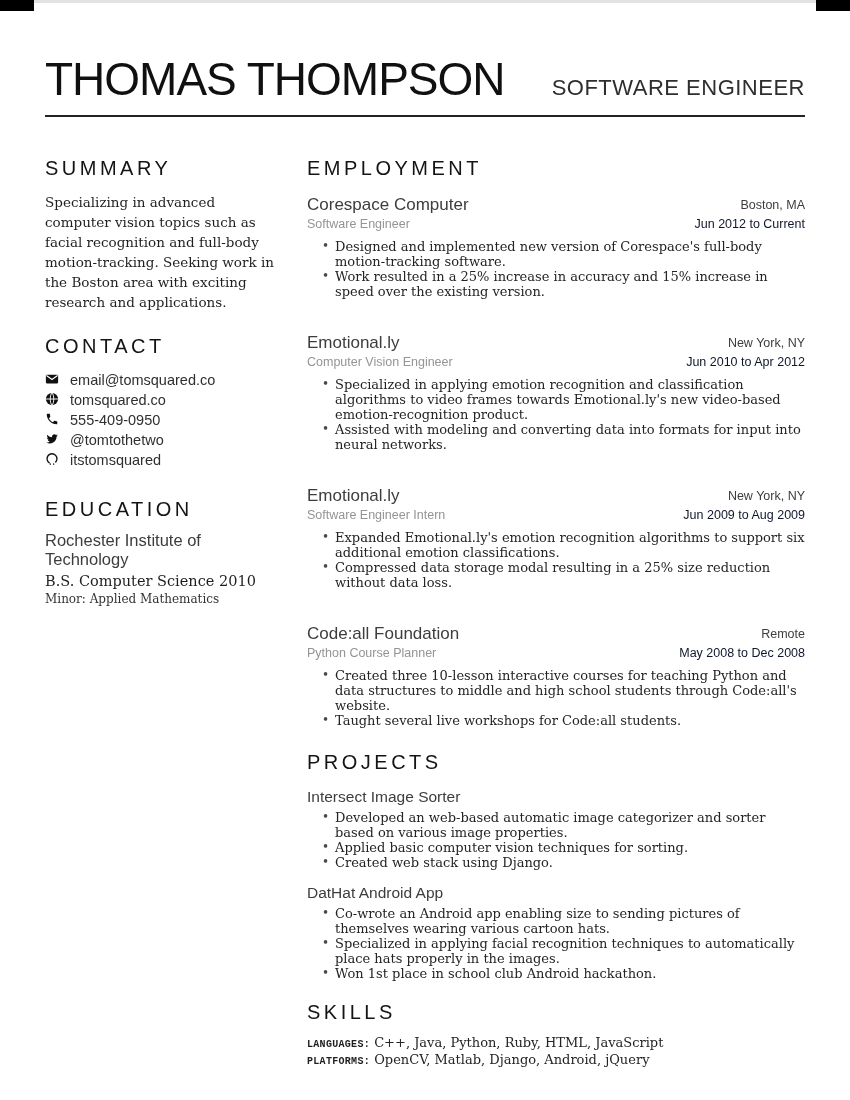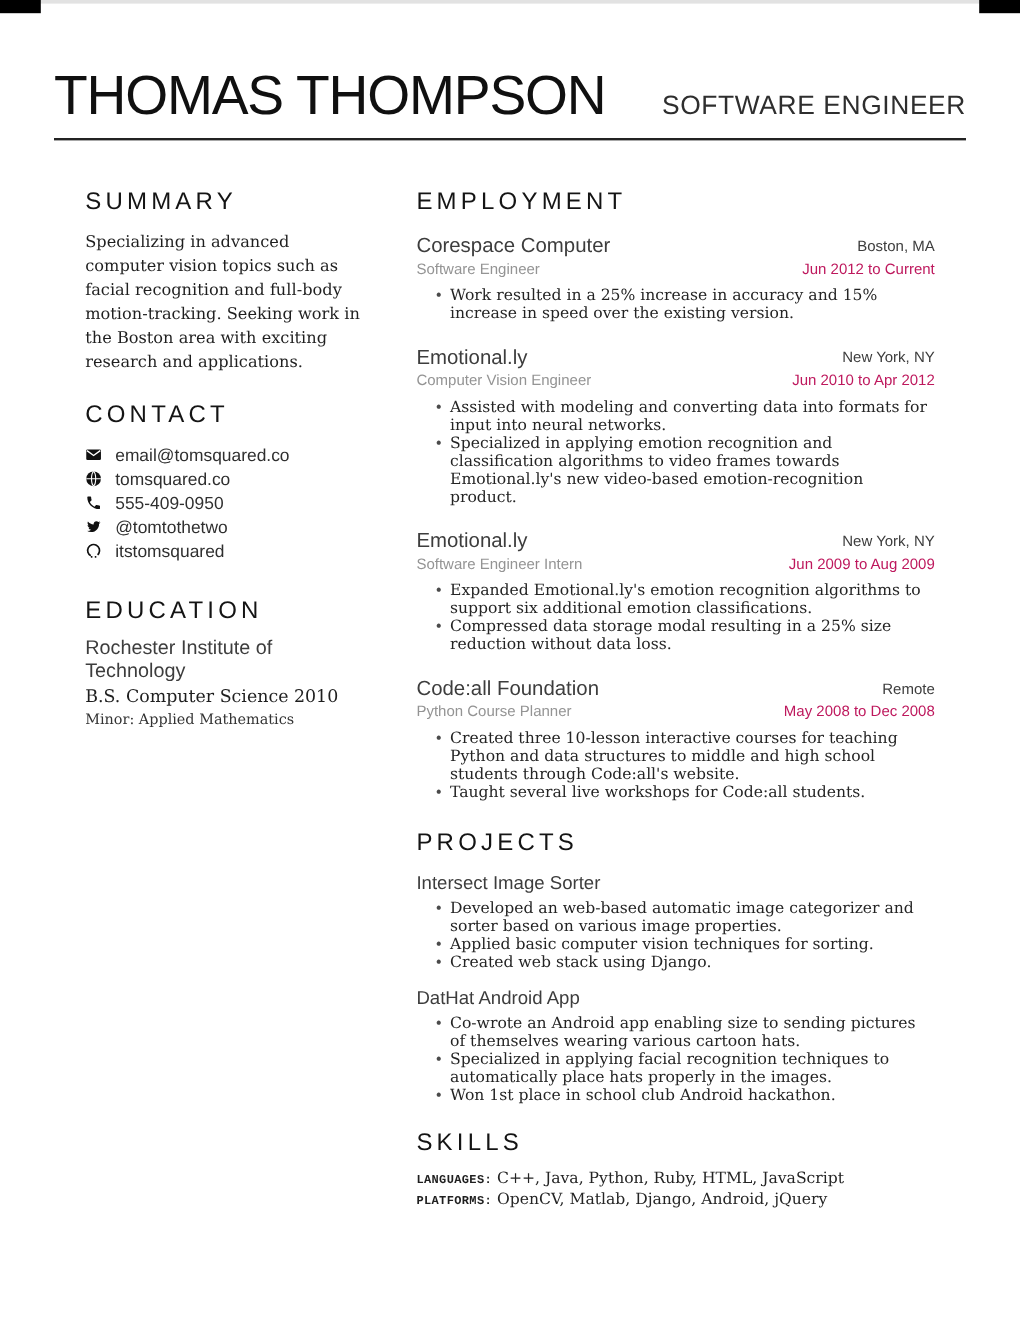--- a/index.html
+++ b/index.html
@@ -34,21 +34,21 @@
   }
   .job-title-header {
     font-size: 22px;
     font-weight: 400;
     color: #2e2e2e;
     letter-spacing: 0.5px;
     white-space: nowrap;
   }
 
   
-  .content { display: flex; padding: 0 71px; gap: 14px; }
+  .content { display: flex; padding: 0 45px; }
   .sidebar { width: 235px; flex: none; margin-right: 27px; }
   .main { flex: 1; min-width: 0; }
 
   h2.section-heading {
     font-size: 20px;
     font-weight: 400;
     letter-spacing: 3.5px;
     color: #141414;
     line-height: 24px;
   }
@@ -93,21 +93,21 @@
     color: #1f1f1f;
   }
   .edu-minor {
     font-family: "DejaVu Serif", serif;
     font-size: 12px;
     line-height: 17px;
     color: #333333;
   }
 
   
-  .job { margin-top: 18px; }
+  .job { margin-top: 33px; }
   .job:first-of-type { margin-top: 14px; }
   .job-head { display: flex; justify-content: space-between; }
   .company {
     font-size: 17px;
     line-height: 22px;
     color: #3d3d3d;
   }
   .role {
     font-size: 12.5px;
     line-height: 17px;
@@ -115,21 +115,21 @@
   }
   .job-right { text-align: right; flex: none; }
   .location {
     font-size: 12.5px;
     line-height: 22px;
     color: #3d3d3d;
   }
   .dates {
     font-size: 12.5px;
     line-height: 17px;
-    color: #be185d;
+    color: #0f172a;
     text-align: right;
   }
   ul.bullets {
     margin-top: 6px;
     padding-left: 14px;
     list-style: none;
     font-family: "DejaVu Serif", serif;
     font-size: 13px;
     line-height: 15px;
     color: #242424;
@@ -259,38 +259,39 @@
         <div>
           <div class="company">Corespace Computer</div>
           <div class="role">Software Engineer</div>
         </div>
         <div class="job-right">
           <div class="location">Boston, MA</div>
           <div class="dates">Jun 2012 to Current</div>
         </div>
       </div>
       <ul class="bullets">
+        <li>Designed and implemented new version of Corespace's full-body motion-tracking software.</li>
         <li>Work resulted in a 25% increase in accuracy and 15% increase in speed over the existing version.</li>
       </ul>
     </div>
 
     <div class="job">
       <div class="job-head">
         <div>
           <div class="company">Emotional.ly</div>
           <div class="role">Computer Vision Engineer</div>
         </div>
         <div class="job-right">
           <div class="location">New York, NY</div>
           <div class="dates">Jun 2010 to Apr 2012</div>
         </div>
       </div>
       <ul class="bullets">
+        <li>Specialized in applying emotion recognition and classification algorithms to video frames towards Emotional.ly's new video-based emotion-recognition product.</li>
         <li>Assisted with modeling and converting data into formats for input into neural networks.</li>
-        <li>Specialized in applying emotion recognition and classification algorithms to video frames towards Emotional.ly's new video-based emotion-recognition product.</li>
       </ul>
     </div>
 
     <div class="job">
       <div class="job-head">
         <div>
           <div class="company">Emotional.ly</div>
           <div class="role">Software Engineer Intern</div>
         </div>
         <div class="job-right">

